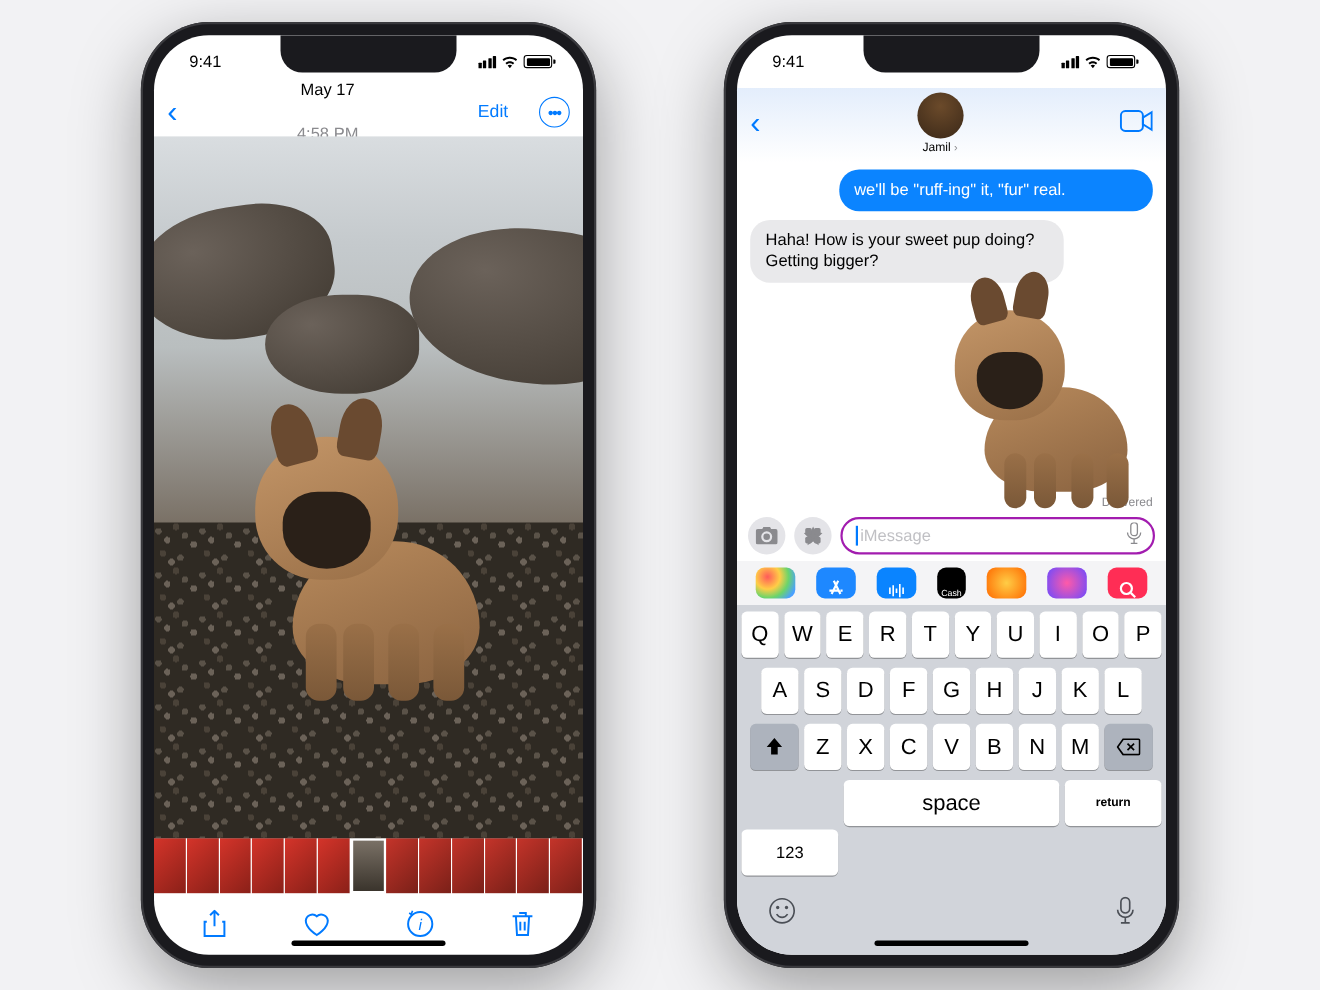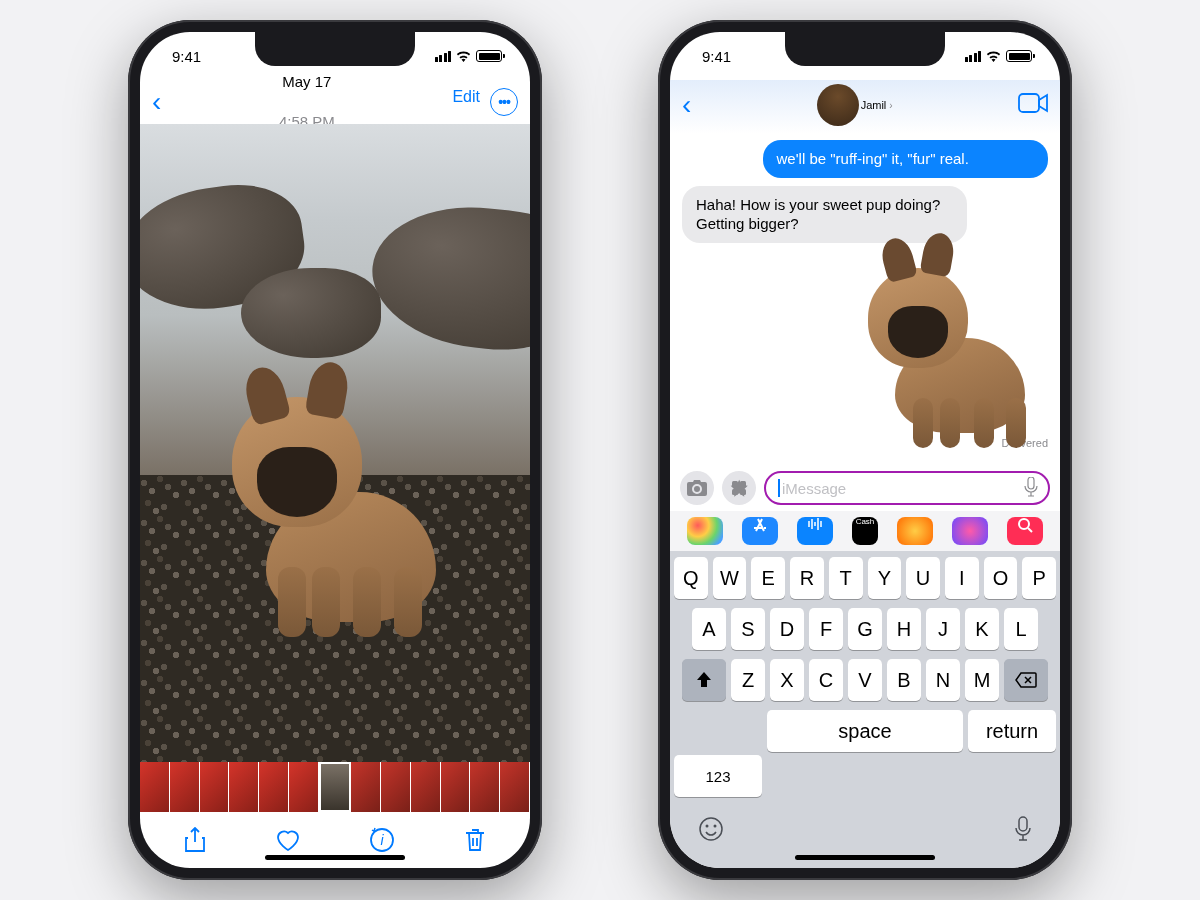--- a/index.html
+++ b/index.html
@@ -64,21 +64,21 @@
   .battery::after{content:"";position:absolute;right:-4px;top:3px;width:2px;height:4px;background:#000;border-radius:0 1px 1px 0;}
   .battery div{width:100%;height:100%;background:#000;border-radius:1px;}
   .home-indicator{position:absolute;bottom:8px;left:50%;transform:translateX(-50%);width:140px;height:5px;background:#000;border-radius:3px;z-index:50;}
 
   
   .photos-header{height:44px;display:flex;align-items:center;justify-content:space-between;padding:0 12px;}
   .back-chevron{color:#007aff;font-size:28px;font-weight:300;}
   .photos-title{text-align:center;line-height:1.1;}
   .photos-title .date{font-size:15px;font-weight:400;}
   .photos-title .time{font-size:15px;color:#8a8a8e;margin-top:24px;}
-  .photos-actions{display:flex;align-items:flex-start;gap:10px;}
+  .photos-actions{display:flex;align-items:center;gap:28px;}
   .edit-link{color:#007aff;font-size:16px;}
   .circle-btn{width:28px;height:28px;border:1.8px solid #007aff;border-radius:50%;display:flex;align-items:center;justify-content:center;color:#007aff;font-size:14px;font-weight:700;letter-spacing:-1px;}
   .photo-main{flex:1;background:linear-gradient(180deg,#d9dde0 0%,#c5cacd 15%,#b9bebf 30%,#7a7166 55%,#3a342c 70%,#2a251f 100%);position:relative;overflow:hidden;}
   .rocks{position:absolute;top:10%;left:-10%;width:120%;height:50%;}
   .rock{position:absolute;background:radial-gradient(ellipse at 30% 30%,#6b625a,#3f3830);border-radius:50% 40% 45% 50%;}
   .rock.r1{width:180px;height:120px;top:0;left:5%;transform:rotate(-8deg);}
   .rock.r2{width:220px;height:140px;top:20px;right:-5%;transform:rotate(6deg);}
   .rock.r3{width:140px;height:90px;top:80px;left:30%;}
   .pebbles{position:absolute;bottom:0;left:0;right:0;height:45%;background:
     radial-gradient(circle at 10% 20%,#5a5248 3px,transparent 3px),
@@ -103,21 +103,21 @@
   .dog-leg.l1{left:25%;}.dog-leg.l2{left:40%;}.dog-leg.l3{right:30%;}.dog-leg.l4{right:12%;}
   .thumb-strip{height:50px;display:flex;background:#fff;}
   .thumb{flex:1;background:linear-gradient(135deg,#d4342a,#8a2018);border-right:1px solid #fff;}
   .thumb:nth-child(7){background:linear-gradient(#7a7166,#3a342c);border:2px solid #fff;}
   .thumb:nth-child(n+8){background:linear-gradient(135deg,#c4342a,#7a2018);}
   .photos-toolbar{height:56px;display:flex;justify-content:space-around;align-items:center;padding:0 8px;}
   .tb-icon{color:#007aff;width:30px;height:30px;display:flex;align-items:center;justify-content:center;}
 
   
   .msg-header{padding:4px 12px 8px;display:flex;align-items:center;justify-content:space-between;background:linear-gradient(180deg,rgba(200,220,248,.5),rgba(255,255,255,.8));}
-  .msg-header-center{display:flex;flex-direction:row;align-items:center;gap:2px;}
+  .msg-header-center{display:flex;flex-direction:column;align-items:center;gap:2px;}
   .avatar{width:42px;height:42px;border-radius:50%;background:radial-gradient(circle at 50% 30%,#6b4a2a,#3a2818);}
   .contact-name{font-size:11px;color:#000;}
   .contact-name .chev{color:#8a8a8e;font-size:10px;}
   .facetime-icon{color:#007aff;}
   .msg-body{flex:1;background:#fff;padding:6px 12px;overflow:hidden;position:relative;}
   .bubble{padding:9px 14px;border-radius:18px;font-size:15px;line-height:1.3;max-width:78%;margin-bottom:8px;}
   .bubble.sent{background:#0b84ff;color:#fff;margin-left:auto;}
   .bubble.recv{background:#e9e9eb;color:#000;}
   .sticker-dog{width:180px;height:180px;margin-left:auto;position:relative;margin-top:10px;}
   .sticker-dog .dog{bottom:0;width:180px;height:180px;}
@@ -126,28 +126,28 @@
   .sticker-dog .dog-face{width:60px;height:52px;left:20px;}
   .sticker-dog .dog-ear{width:30px;height:42px;}
   .sticker-dog .dog-leg{width:20px;height:50px;}
   .delivered{text-align:right;font-size:11px;color:#8a8a8e;margin-top:4px;}
   .compose-row{display:flex;align-items:center;gap:8px;padding:6px 10px;}
   .compose-icon{width:34px;height:34px;border-radius:17px;background:#e4e4e8;display:flex;align-items:center;justify-content:center;color:#8a8a8e;}
   .compose-input{flex:1;height:34px;border:2px solid #a21caf;border-radius:17px;display:flex;align-items:center;padding:0 12px;color:#c0c0c4;font-size:15px;position:relative;}
   .compose-input .cursor{width:2px;height:18px;background:#007aff;margin-right:2px;}
   .mic-inline{position:absolute;right:10px;color:#8a8a8e;}
   .app-strip{height:40px;display:flex;align-items:center;justify-content:space-around;padding:0 8px;background:#f4f4f6;}
-  .app-pill{width:36px;height:28px;border-radius:8px;display:flex;align-items:flex-start;justify-content:center;font-size:14px;color:#fff;}
+  .app-pill{width:36px;height:28px;border-radius:8px;display:flex;align-items:flex-end;justify-content:center;font-size:14px;color:#fff;}
   .keyboard{background:#d1d4da;padding:6px 4px 4px;flex-shrink:0;}
   .krow{display:flex;justify-content:center;gap:5px;margin-bottom:9px;}
   .key{background:#fff;border-radius:5px;height:42px;display:flex;align-items:center;justify-content:center;font-size:20px;box-shadow:0 1px 0 rgba(0,0,0,.3);flex:1;max-width:34px;}
   .krow.r2{padding:0 18px;}
   .key.special{background:#adb3bd;max-width:44px;flex:0 0 44px;}
   .key.space{max-width:none;flex:1;}
-  .key.ret{max-width:none;flex:0 0 88px;font-size:20px;}
+  .key.ret{max-width:none;flex:0 0 88px;font-size:11px;font-weight:bold;}
   .key.num{max-width:none;flex:0 0 88px;font-size:15px;margin-top:45px;}
   .kb-bottom{display:flex;justify-content:space-between;align-items:center;padding:10px 24px 18px;color:#4b4f56;}
 </style>
 </head>
 <body>
 
 <div class="phone">
   <div class="screen">
     <div class="notch"></div>
     <div class="statusbar">

